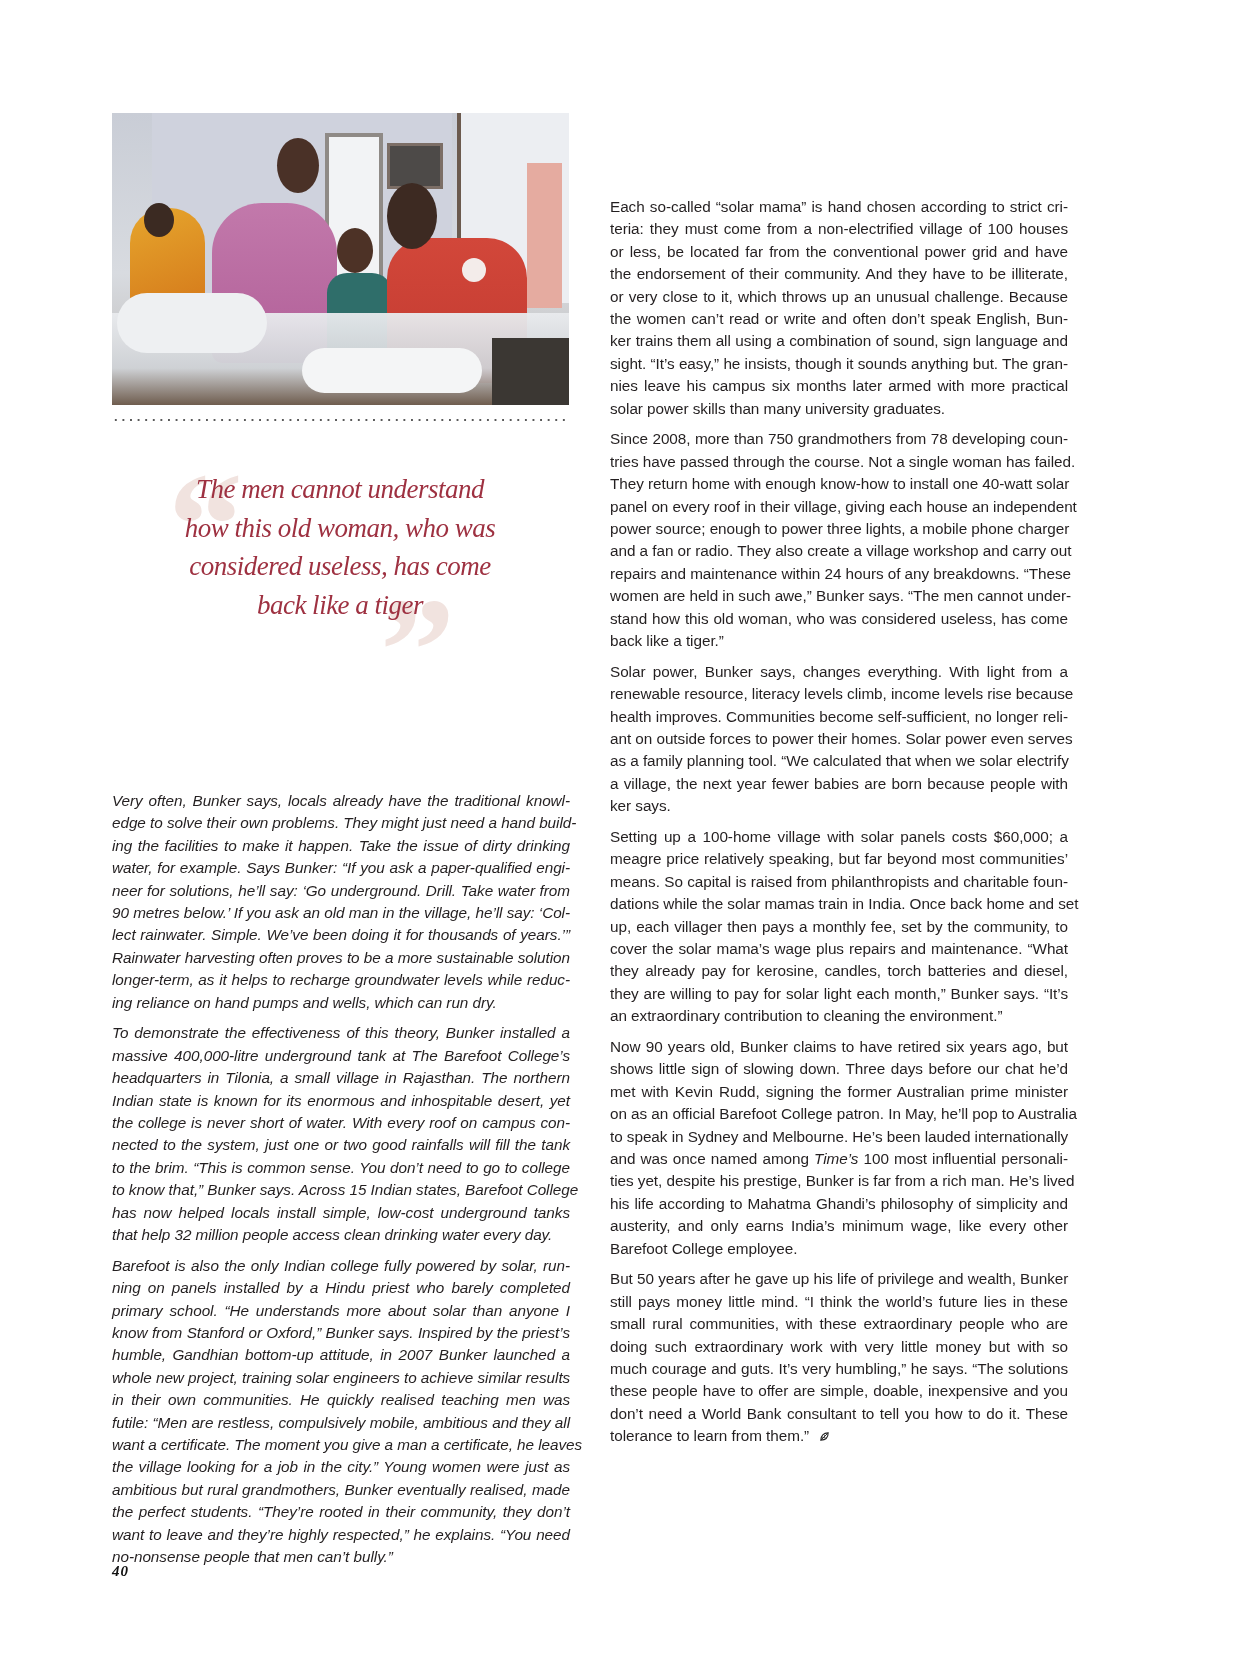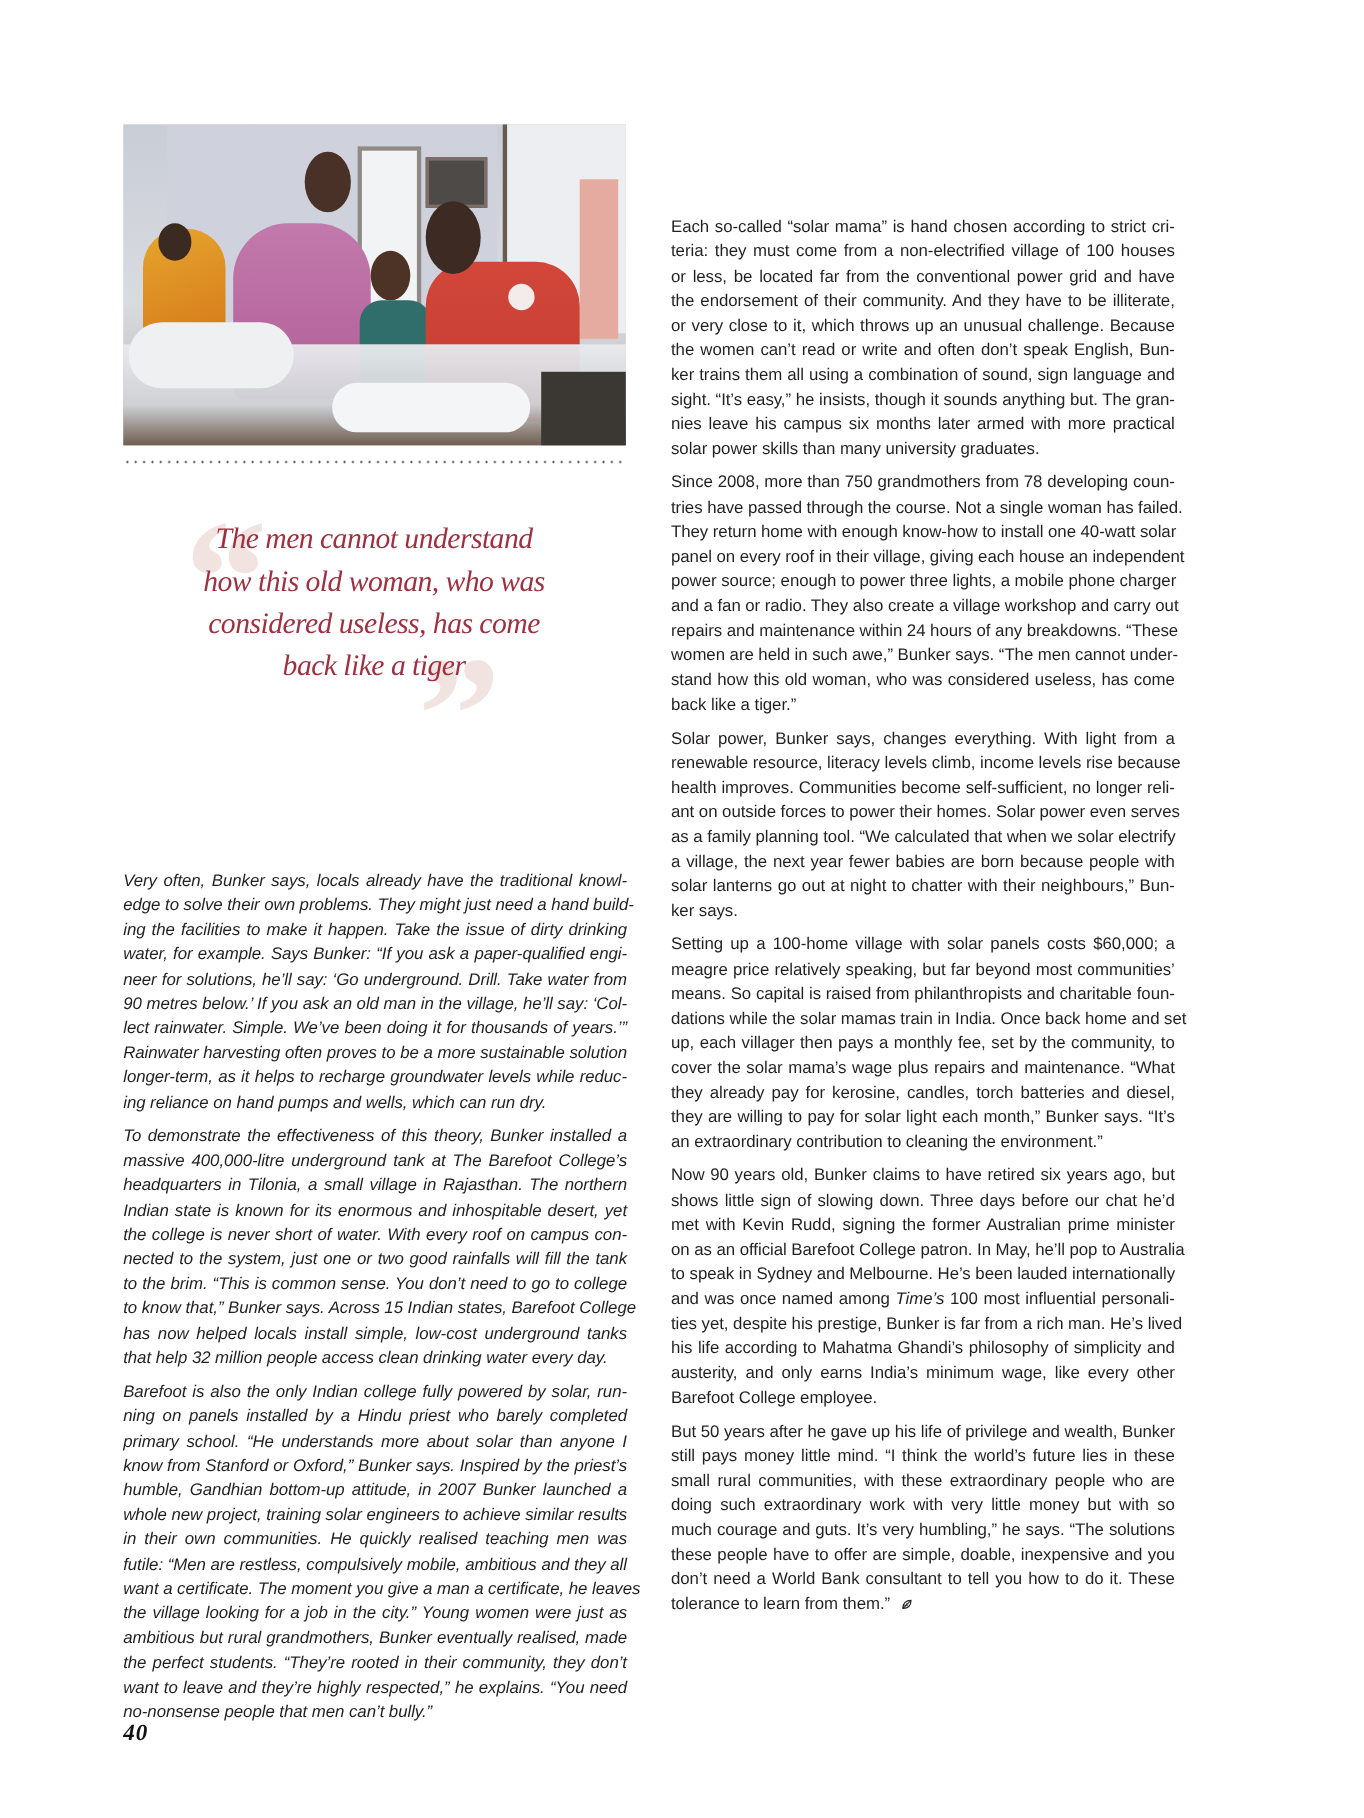--- a/index.html
+++ b/index.html
@@ -38,21 +38,21 @@
           font-family:Liberation Serif, serif; font-style:italic;
           color:#9e3141; font-size:27px; line-height:38.5px; letter-spacing:-0.5px; }
   .pull .pl { display:block; white-space:nowrap; }
   .qopen, .qclose { position:absolute; font-family:"Liberation Serif","DejaVu Serif",serif; font-weight:bold;
           color:#f1e3df; font-size:150px; line-height:1; z-index:0; }
   .qopen { left:168px; top:450px; }
   .qclose { left:380px; top:575px; }
   .pull { z-index:1; }
   .endmark { display:inline-block; margin-left:6px; vertical-align:-1px; }
   .pagenum { position:absolute; left:112px; top:1563px; font-family:"Liberation Serif","DejaVu Serif",serif;
-             font-weight:bold; font-style:italic; font-size:21px; letter-spacing:1px; color:#111; }
+             font-weight:bold; font-style:italic; font-size:15px; letter-spacing:1px; color:#111; }
   i.it { font-style:italic; }
 </style>
 </head>
 <body>
 
 <div class="photo">
   <div class="wall"></div>
   <div class="window"></div>
   <div class="window2"></div>
   <div class="frame"></div>
@@ -150,21 +150,20 @@
       <span class="ln">stand how this old woman, who was considered useless, has come</span>
       <span class="ln last">back like a tiger.”</span>
     </div>
     <div class="para">
       <span class="ln">Solar power, Bunker says, changes everything. With light from a</span>
       <span class="ln">renewable resource, literacy levels climb, income levels rise because</span>
       <span class="ln">health improves. Communities become self-sufficient, no longer reli-</span>
       <span class="ln">ant on outside forces to power their homes. Solar power even serves</span>
       <span class="ln">as a family planning tool. “We calculated that when we solar electrify</span>
       <span class="ln">a village, the next year fewer babies are born because people with</span>
-      <span class="ln">solar lanterns go out at night to chatter with their neighbours,” Bun-</span>
       <span class="ln last">ker says.</span>
     </div>
     <div class="para">
       <span class="ln">Setting up a 100-home village with solar panels costs $60,000; a</span>
       <span class="ln">meagre price relatively speaking, but far beyond most communities’</span>
       <span class="ln">means. So capital is raised from philanthropists and charitable foun-</span>
       <span class="ln">dations while the solar mamas train in India. Once back home and set</span>
       <span class="ln">up, each villager then pays a monthly fee, set by the community, to</span>
       <span class="ln">cover the solar mama’s wage plus repairs and maintenance. “What</span>
       <span class="ln">they already pay for kerosine, candles, torch batteries and diesel,</span>

